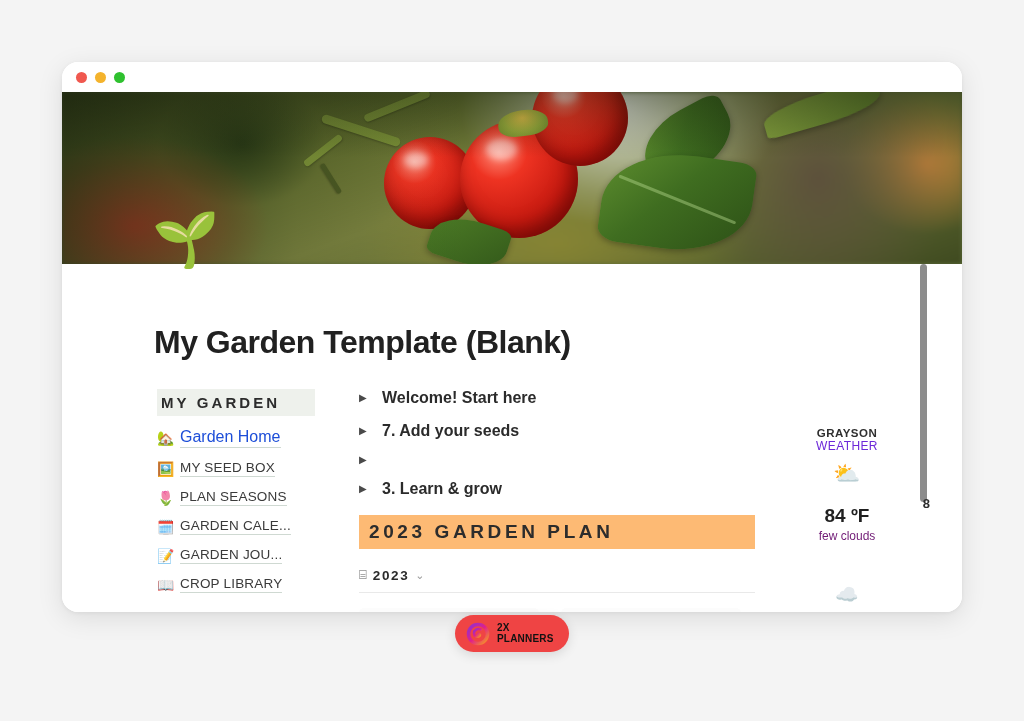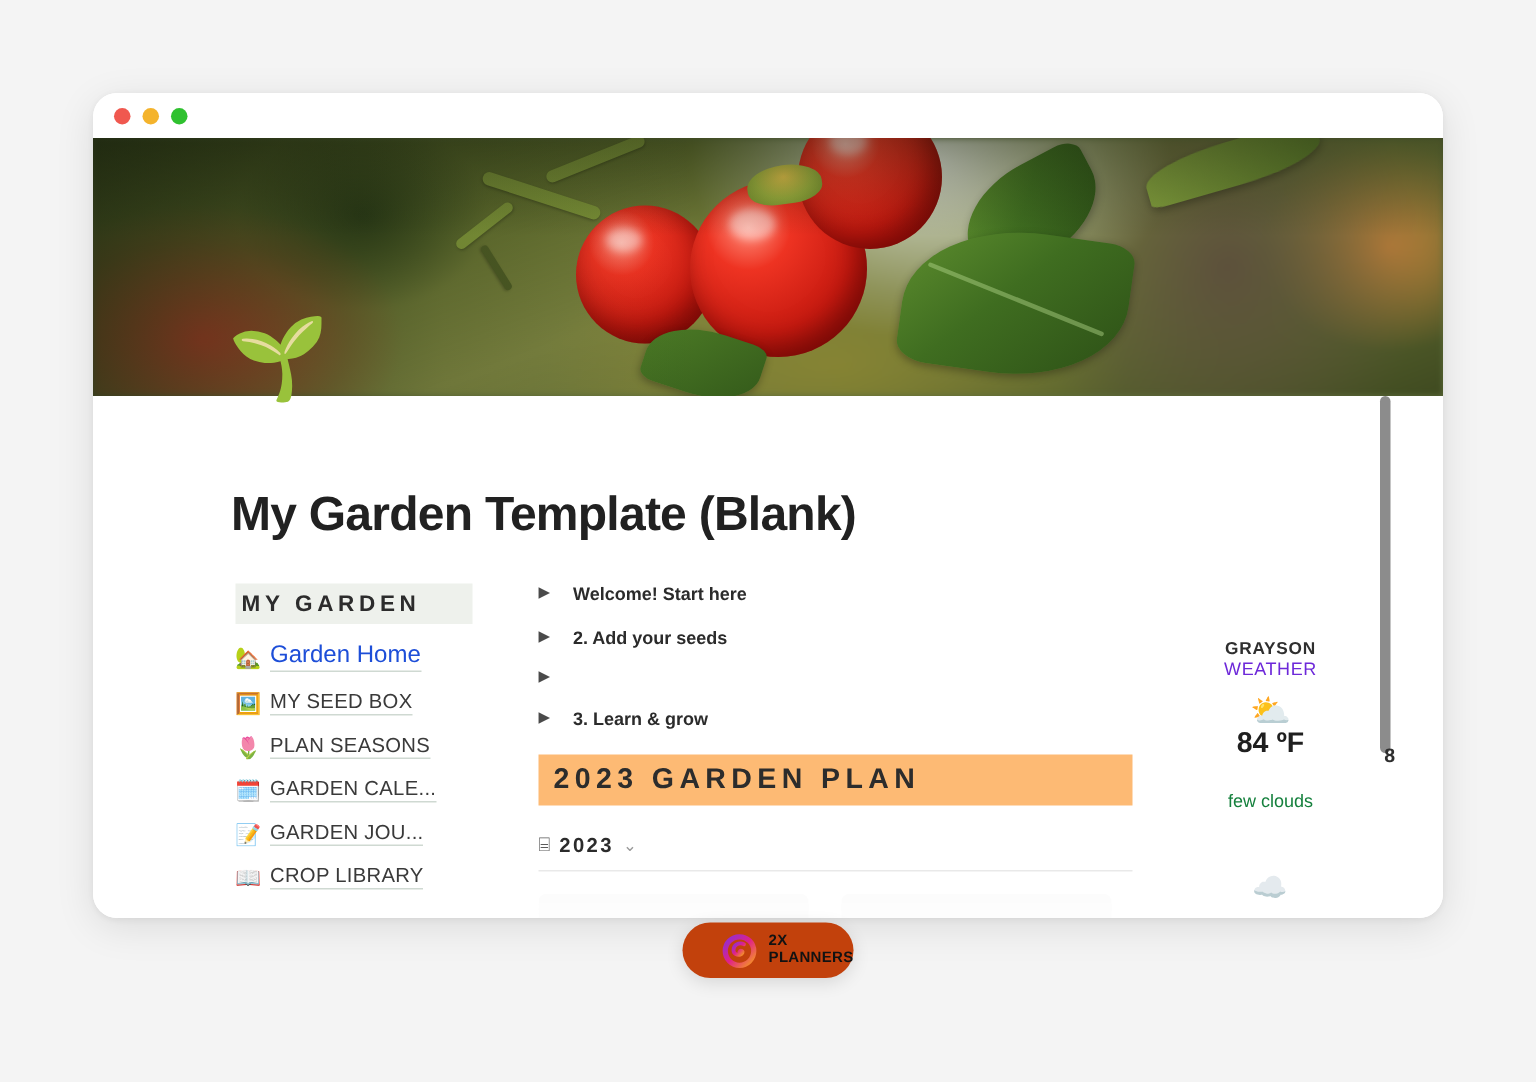--- a/index.html
+++ b/index.html
@@ -238,21 +238,21 @@
     margin-bottom: 15px;
     cursor: pointer;
   }
   .toggle-arrow {
     color: #4a4a4a;
     font-size: 10px;
     line-height: 1;
     width: 10px;
   }
   .toggle-label {
-    font-size: 12px;
+    font-size: 16px;
     font-weight: bold;
     color: #2b2b2b;
   }
 
   #db-heading {
     background: #fdba74;
     color: #2c2c2c;
     font-size: 19px;
     font-weight: bold;
     letter-spacing: 3.6px;
@@ -314,25 +314,26 @@
     color: #2f2f2f;
     letter-spacing: 0.5px;
   }
   #wx-city { margin-top: 38px; }
   #wx-word { font-weight: normal; color:#6d28d9; font-size: 12px; letter-spacing:0.4px;}
   #wx-icon { font-size: 22px; margin-top: 10px; line-height:1; }
   #wx-temp {
     font-size: 19px;
     font-weight: bold;
     color: #1f1f1f;
+    margin-top: 20px;
   }
   #wx-desc {
     font-size: 12px;
-    color: #15803d;
-    margin-top: 20px;
+    color: #701a75;
+    margin-top: 2px;
   }
   #wx-icon-2 { font-size: 19px; margin-top: 42px; line-height:1; }
 
   
   #page-scrollbar {
     position: absolute;
     right: 35px;
     top: 0px;
     width: 7px;
     height: 238px;
@@ -348,28 +349,27 @@
     color: #2e2e2e;
   }
 
   
   #brand-badge {
     position: absolute;
     left: 455px;
     top: 615px;
     width: 114px;
     height: 37px;
-    background: #c2410c;
+    background: #ef4444;
     border-radius: 19px;
     box-shadow: 0 3px 12px rgba(0,0,0,0.12);
     display: flex;
     align-items: center;
     gap: 7px;
     padding-left: 11px;
-    justify-content: flex-end;
   }
   #brand-mark { width: 24px; height: 24px; flex: none; }
   #brand-text {
     font-size: 10px;
     font-weight: bold;
     line-height: 1.02;
     color: #121212;
     letter-spacing: 0.2px;
   }
 </style>
@@ -444,21 +444,21 @@
       </div>
 
       <div id="main-col">
 
         <div class="toggle-row">
           <span class="toggle-arrow">▶</span>
           <span class="toggle-label">Welcome! Start here</span>
         </div>
         <div class="toggle-row">
           <span class="toggle-arrow">▶</span>
-          <span class="toggle-label">2. Add your seeds</span>
+          <span class="toggle-label">7. Add your seeds</span>
         </div>
         <div class="toggle-row">
           <span class="toggle-arrow">▶</span>
         </div>
         <div class="toggle-row">
           <span class="toggle-arrow">▶</span>
           <span class="toggle-label">3. Learn &amp; grow</span>
         </div>
 
         <div id="db-heading">2023 GARDEN PLAN</div>

